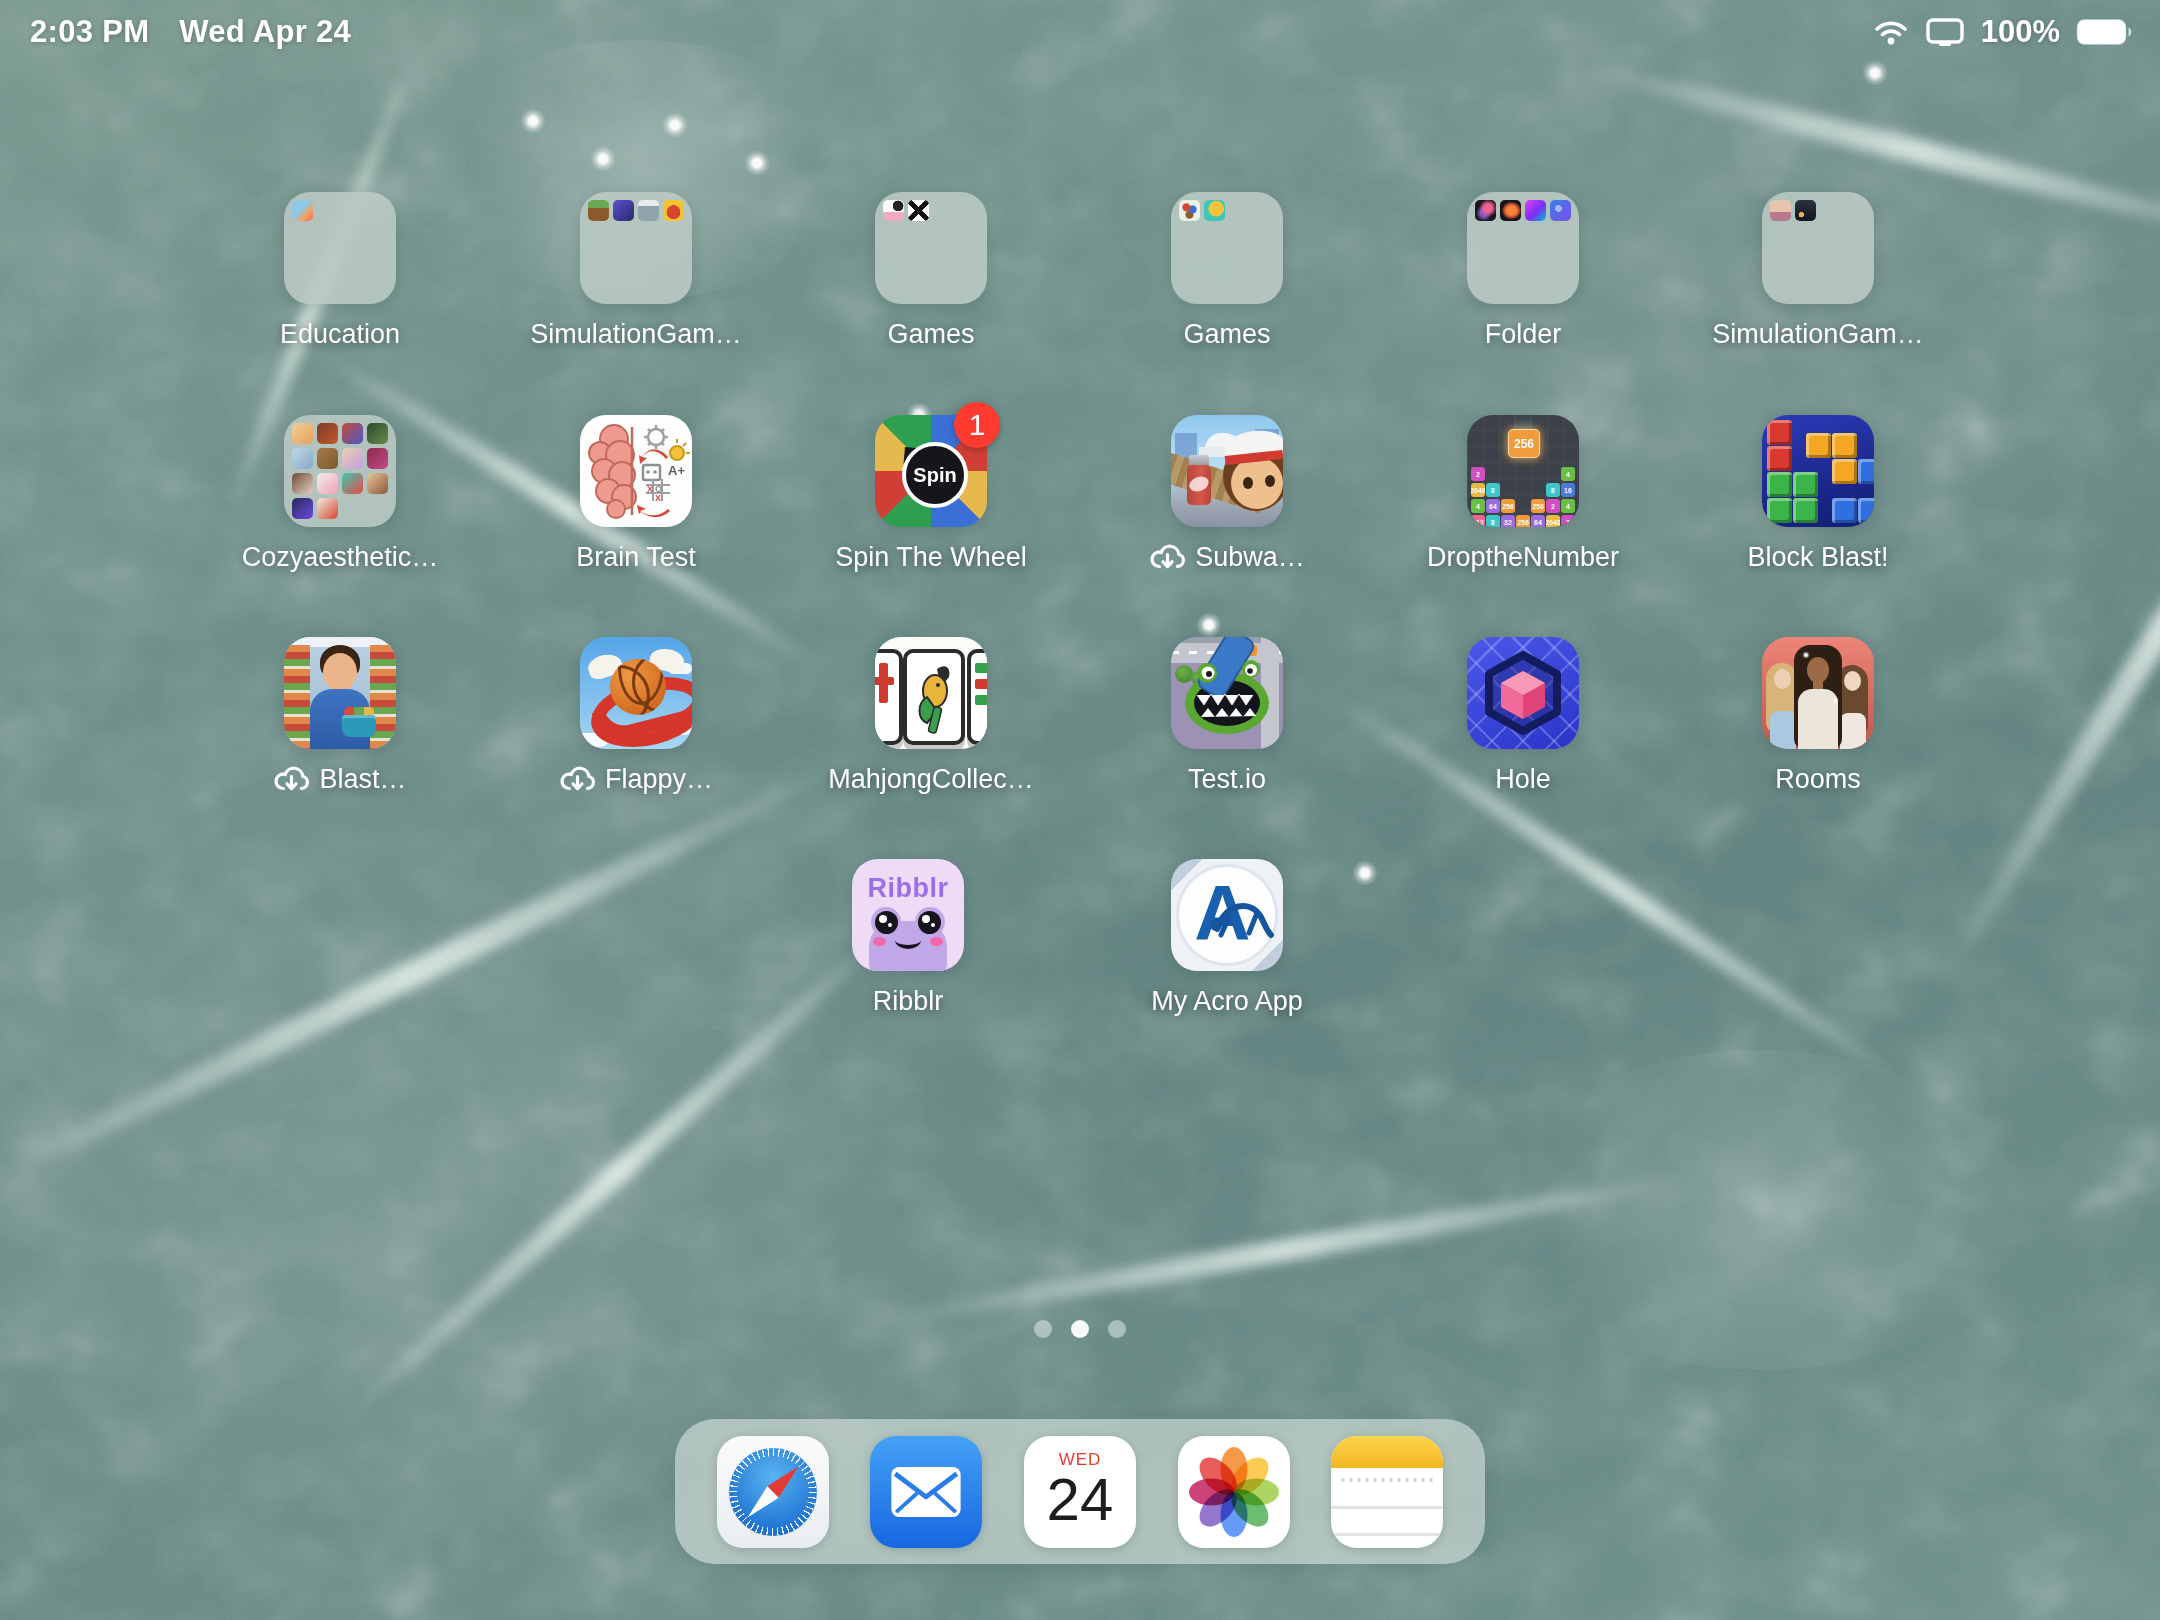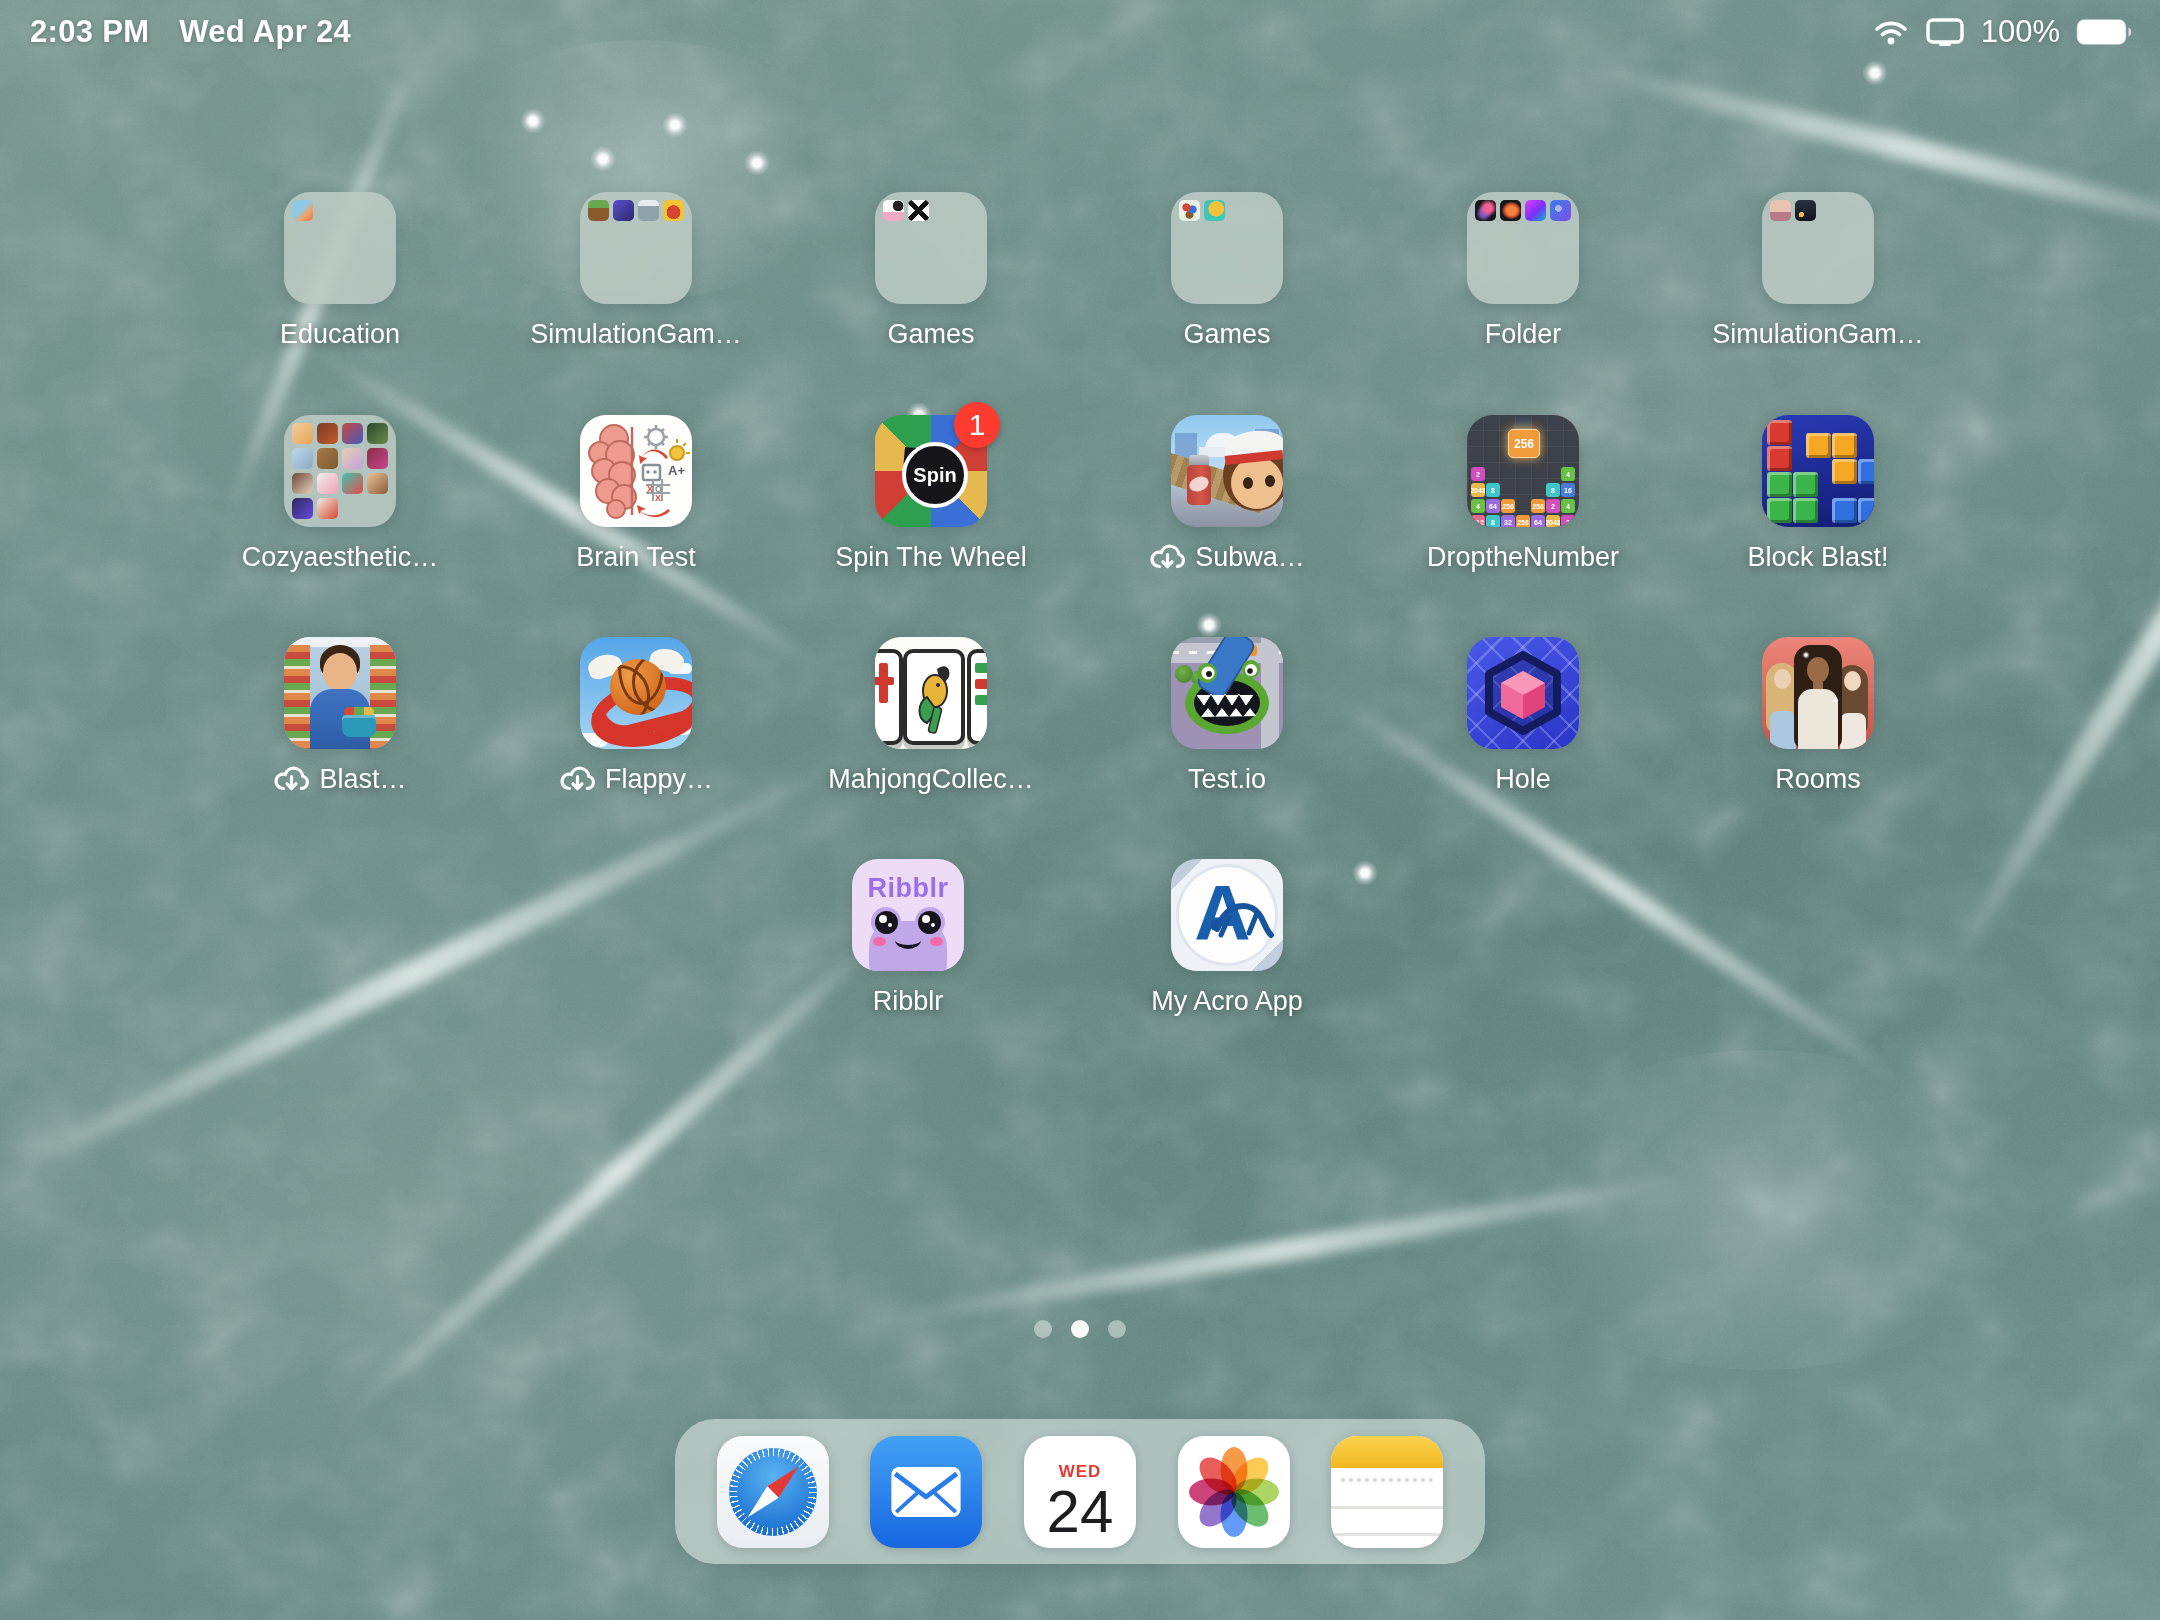--- a/index.html
+++ b/index.html
@@ -14,21 +14,21 @@
   .patch{position:absolute;border-radius:50%;pointer-events:none}
   .vein{position:absolute;background:linear-gradient(90deg,transparent,rgba(242,250,246,.75),transparent);
         filter:blur(6px);border-radius:50%;pointer-events:none}
   .sparkle{position:absolute;width:26px;height:26px;border-radius:50%;pointer-events:none;
         background:radial-gradient(circle,rgba(255,255,255,.95) 0 22%,rgba(255,255,255,.35) 45%,transparent 70%)}
   
   .statusbar{position:absolute;top:0;left:0;right:0;height:52px;display:flex;align-items:center;
              justify-content:space-between;padding:6px 26px 0 30px;color:#fff;z-index:10;
              text-shadow:0 1px 5px rgba(0,0,0,.25)}
   .sb-left{display:flex;gap:30px;font-size:31px;font-weight:700;letter-spacing:.3px}
-  .sb-right{display:flex;align-items:center;gap:16px;font-size:31px;font-weight:400}
+  .sb-right{display:flex;align-items:center;gap:16px;font-size:31px;font-weight:700}
   
   .cell{position:absolute;width:296px;display:flex;flex-direction:column;align-items:center;z-index:5}
   .tile-wrap{position:relative;width:112px;height:112px}
   .tile{width:112px;height:112px;border-radius:26px;position:relative;overflow:hidden;
         box-shadow:0 3px 14px rgba(20,40,38,.18)}
   .label{margin-top:13px;height:34px;font-size:27px;color:#fff;display:flex;align-items:center;gap:9px;
          text-shadow:0 2px 8px rgba(0,0,0,.45);white-space:nowrap}
   .badge{position:absolute;top:-13px;right:-13px;width:46px;height:46px;border-radius:50%;
          background:#ff3b30;color:#fff;font-size:30px;font-weight:500;display:flex;align-items:center;
          justify-content:center;z-index:4;box-shadow:0 2px 6px rgba(0,0,0,.25)}
@@ -158,21 +158,21 @@
   
   .saf{background:linear-gradient(#fafbfc,#e9edf1);display:flex;align-items:center;justify-content:center}
   .saf-dial{position:relative;width:88px;height:88px;border-radius:50%;
       background:radial-gradient(circle at 50% 32%,#5ab3f2,#1a6fd0 78%)}
   .saf-ticks{position:absolute;inset:0;border-radius:50%;
       background:repeating-conic-gradient(rgba(255,255,255,.95) 0deg 1.8deg,transparent 1.8deg 7.5deg);
       -webkit-mask:radial-gradient(circle,transparent 0 57%,#000 58%);
       mask:radial-gradient(circle,transparent 0 57%,#000 58%)}
   .mail{background:linear-gradient(#43a1f5,#1767e0);display:flex;align-items:center;justify-content:center}
   .cal{background:#fff;display:flex;flex-direction:column;align-items:center}
-  .cal-wd{margin-top:26px;font-size:17px;font-weight:700;color:#e8382e;letter-spacing:1px}
+  .cal-wd{margin-top:14px;font-size:17px;font-weight:400;color:#e8382e;letter-spacing:1px}
   .cal-day{font-size:60px;font-weight:300;color:#1d1d1f;line-height:1.05;margin-top:-2px}
   .photos{background:#fff;display:flex;align-items:center;justify-content:center}
   .flower{position:relative;width:88px;height:88px}
   .petal{position:absolute;left:50%;top:50%;width:27px;height:45px;border-radius:50%;
       transform:translate(-50%,-100%) rotate(var(--r));transform-origin:50% 100%;opacity:.82;
       mix-blend-mode:multiply}
   .notes{background:#fff;display:flex;flex-direction:column}
   .nt-top{height:32px;background:linear-gradient(#fbd34d,#f2b721)}
   .nt-dots{height:8px;border-bottom:4px dotted #d8d8d4;margin:2px 10px 0 10px}
   .nt-line{height:3px;background:#e3e3df;margin:24px 0 0 0}

